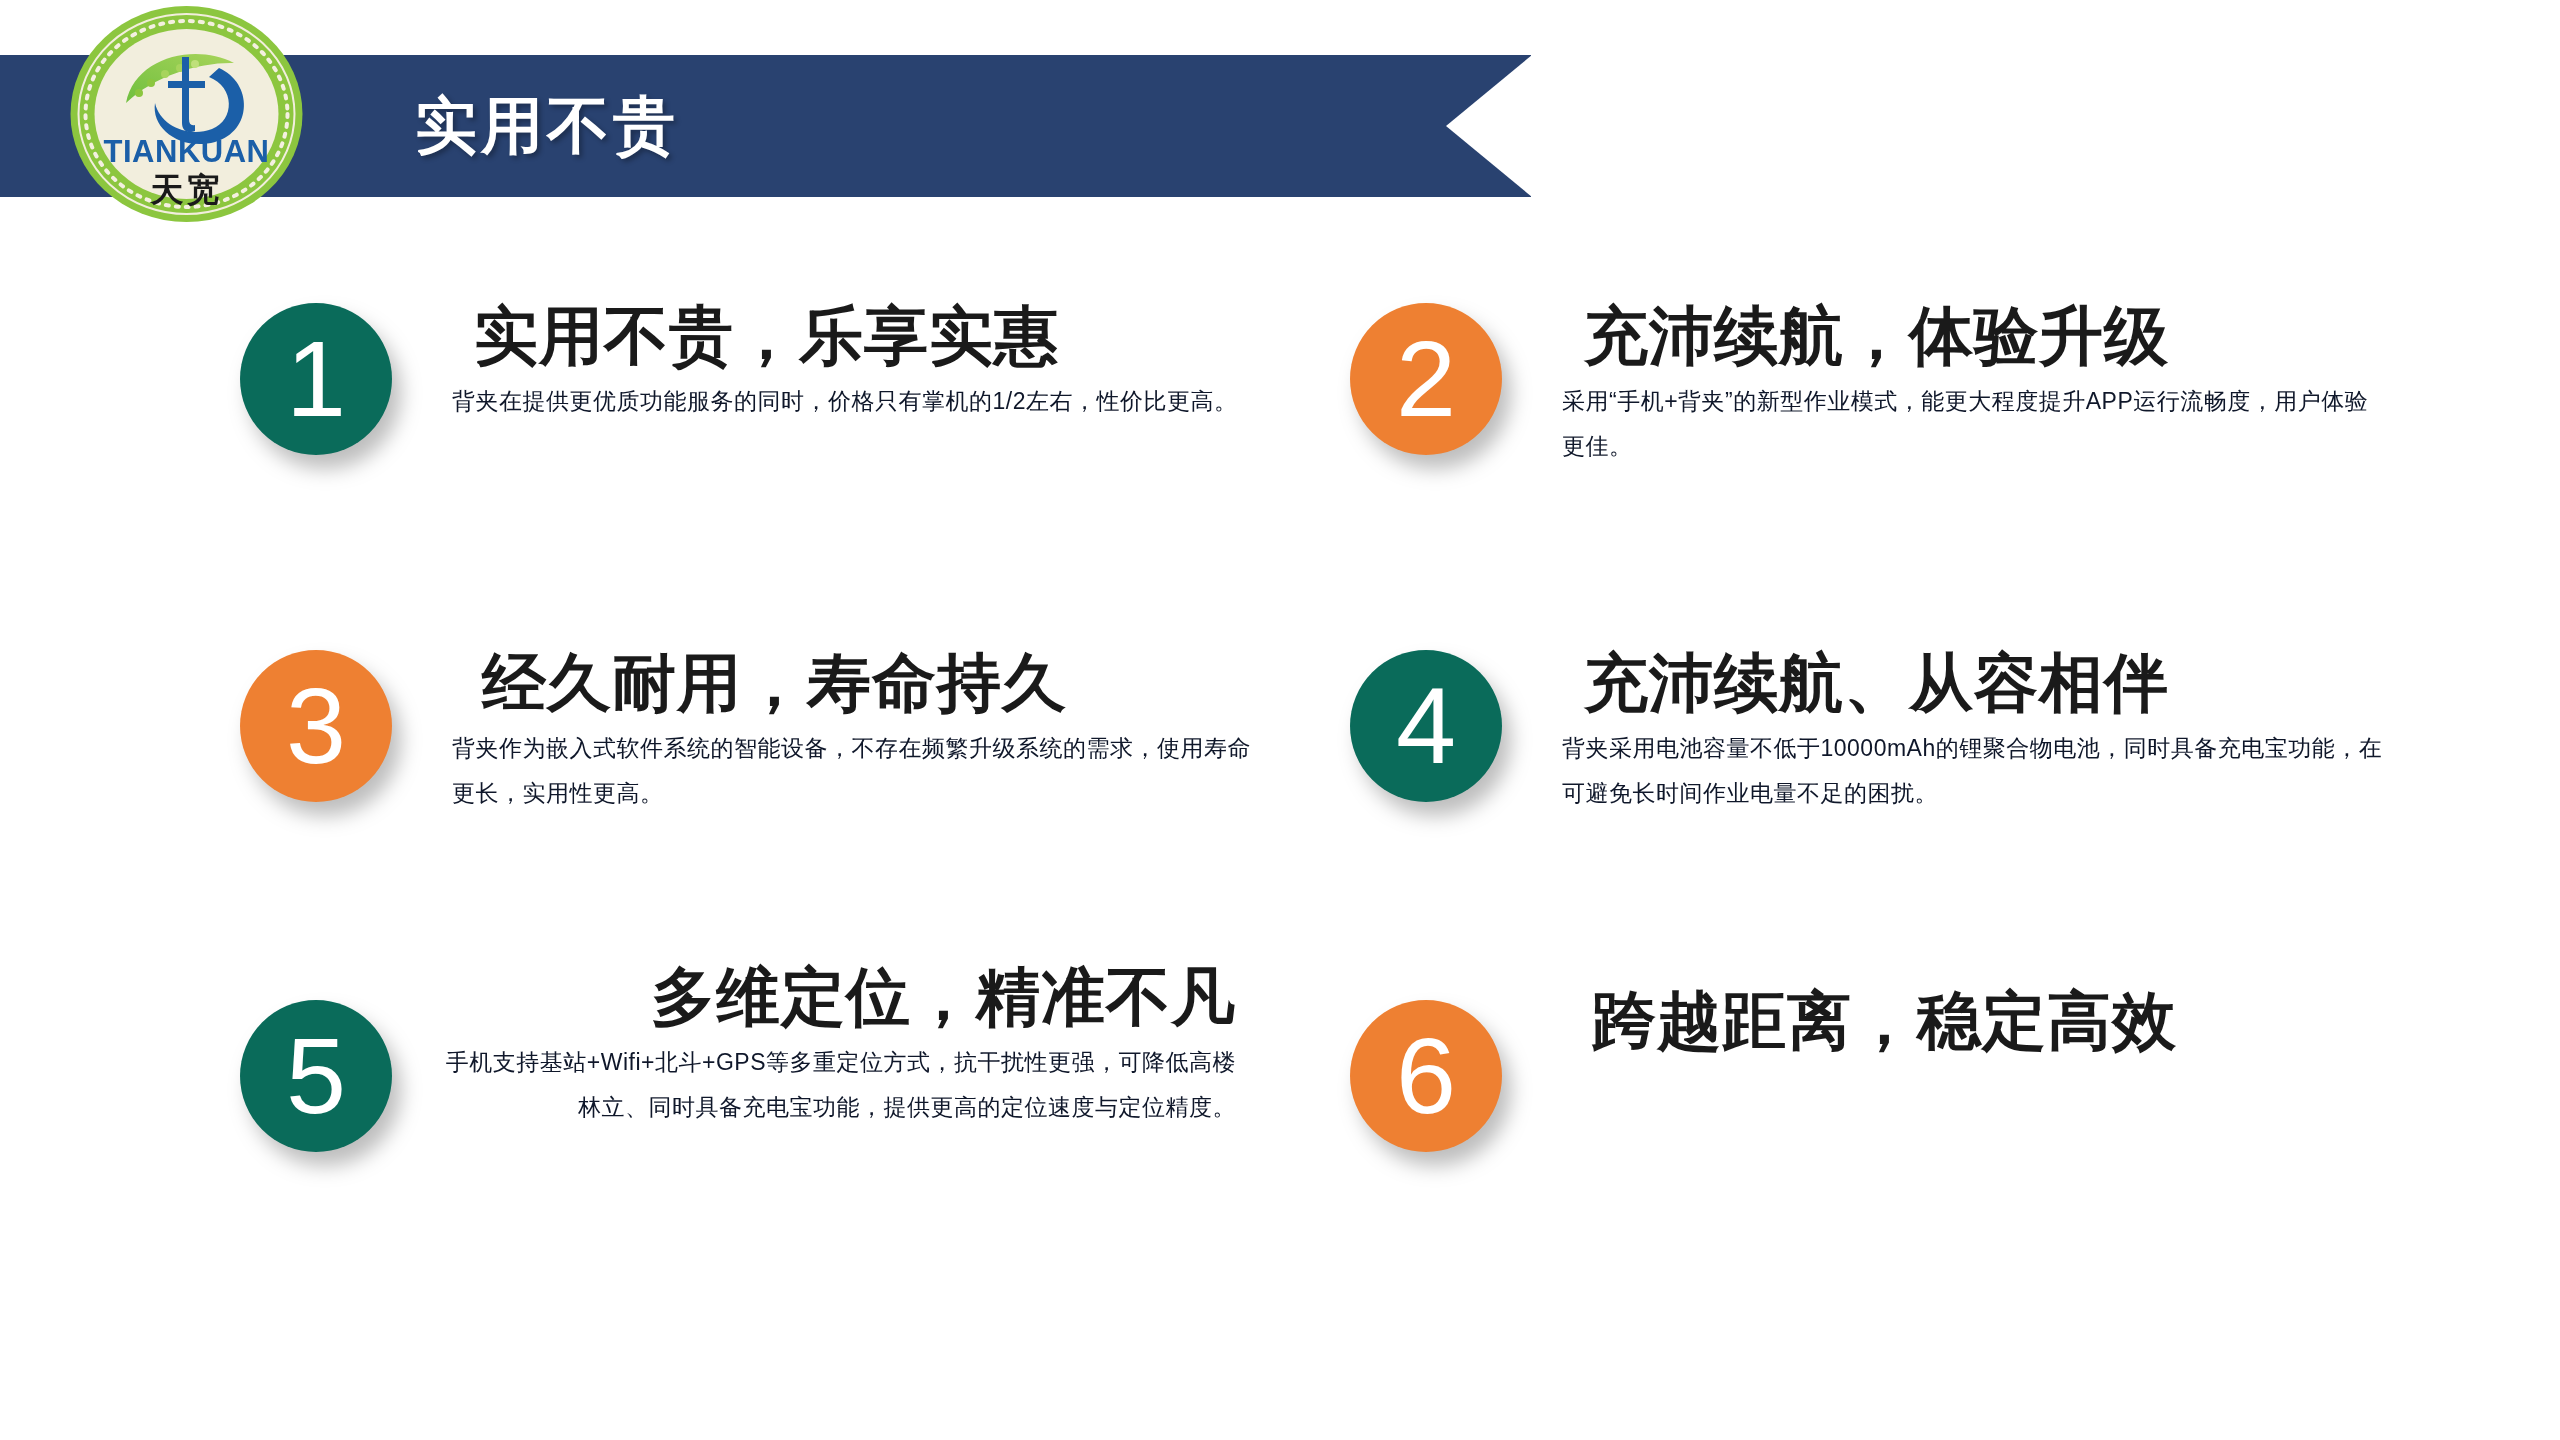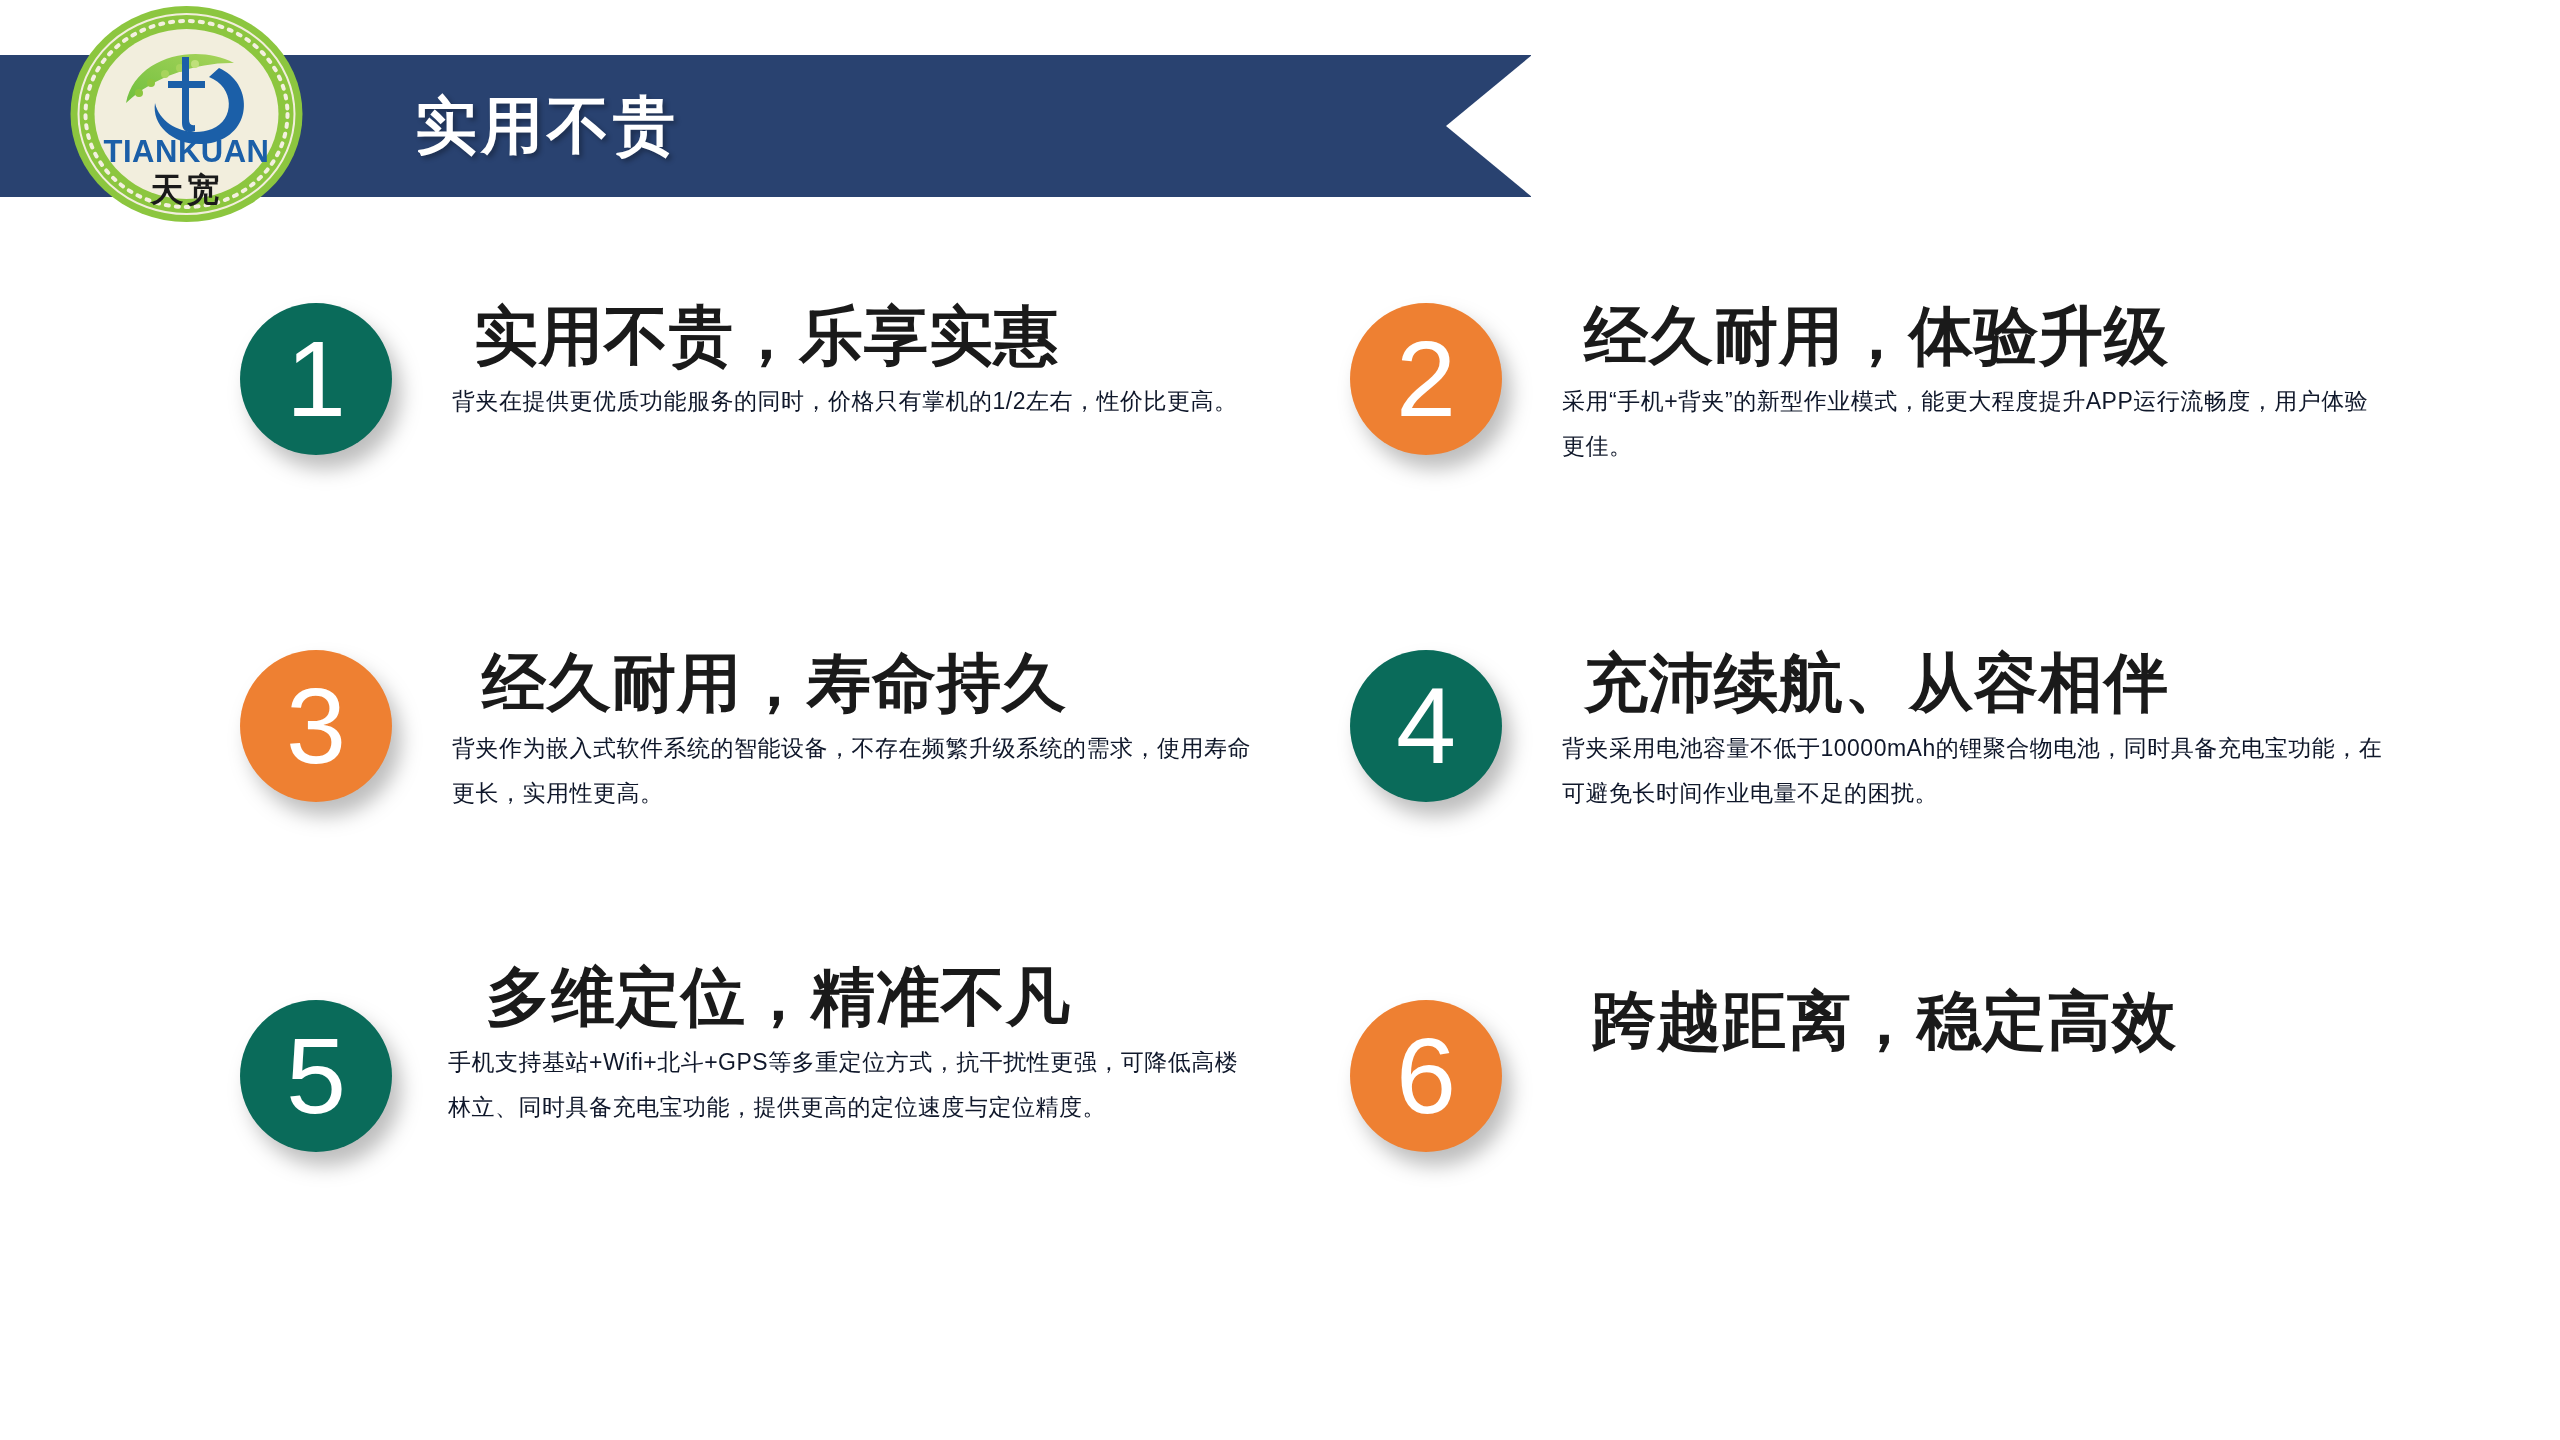--- a/index.html
+++ b/index.html
@@ -74,21 +74,21 @@
 
   #card3{ top:650px; }
   #card3 .card-body{ left:212px; top:-2px; width:800px; }
   #card3 .card-title{ padding-left:30px; }
 
   #card4{ top:650px; }
   #card4 .card-body{ left:212px; top:-2px; width:840px; }
   #card4 .card-title{ padding-left:22px; }
 
   #card5{ top:1000px; }
-  #card5 .card-body{ left:208px; top:-38px; width:800px; }
+  #card5 .card-body{ left:196px; top:-38px; width:800px;text-align:right; }
   #card5 .card-title{ padding-left:38px; }
 
   #card6{ top:1000px; }
   #card6 .card-body{ left:212px; top:-14px; width:820px; }
   #card6 .card-title{ padding-left:30px; }
 </style>
 </head>
 <body>
 
 <div id="slide">
@@ -129,21 +129,21 @@
     <div class="badge teal">1</div>
     <div class="card-body">
       <div class="card-title">实用不贵，乐享实惠</div>
       <div class="card-desc">背夹在提供更优质功能服务的同时，价格只有掌机的1/2左右，性价比更高。</div>
     </div>
   </div>
 
   <div class="card col-r" id="card2">
     <div class="badge orange">2</div>
     <div class="card-body">
-      <div class="card-title">经久耐用，体验升级</div>
+      <div class="card-title">充沛续航，体验升级</div>
       <div class="card-desc">采用“手机+背夹”的新型作业模式，能更大程度提升APP运行流畅度，用户体验更佳。</div>
     </div>
   </div>
 
   <div class="card col-l" id="card3">
     <div class="badge orange">3</div>
     <div class="card-body">
       <div class="card-title">经久耐用，寿命持久</div>
       <div class="card-desc">背夹作为嵌入式软件系统的智能设备，不存在频繁升级系统的需求，使用寿命更长，实用性更高。</div>
     </div>

